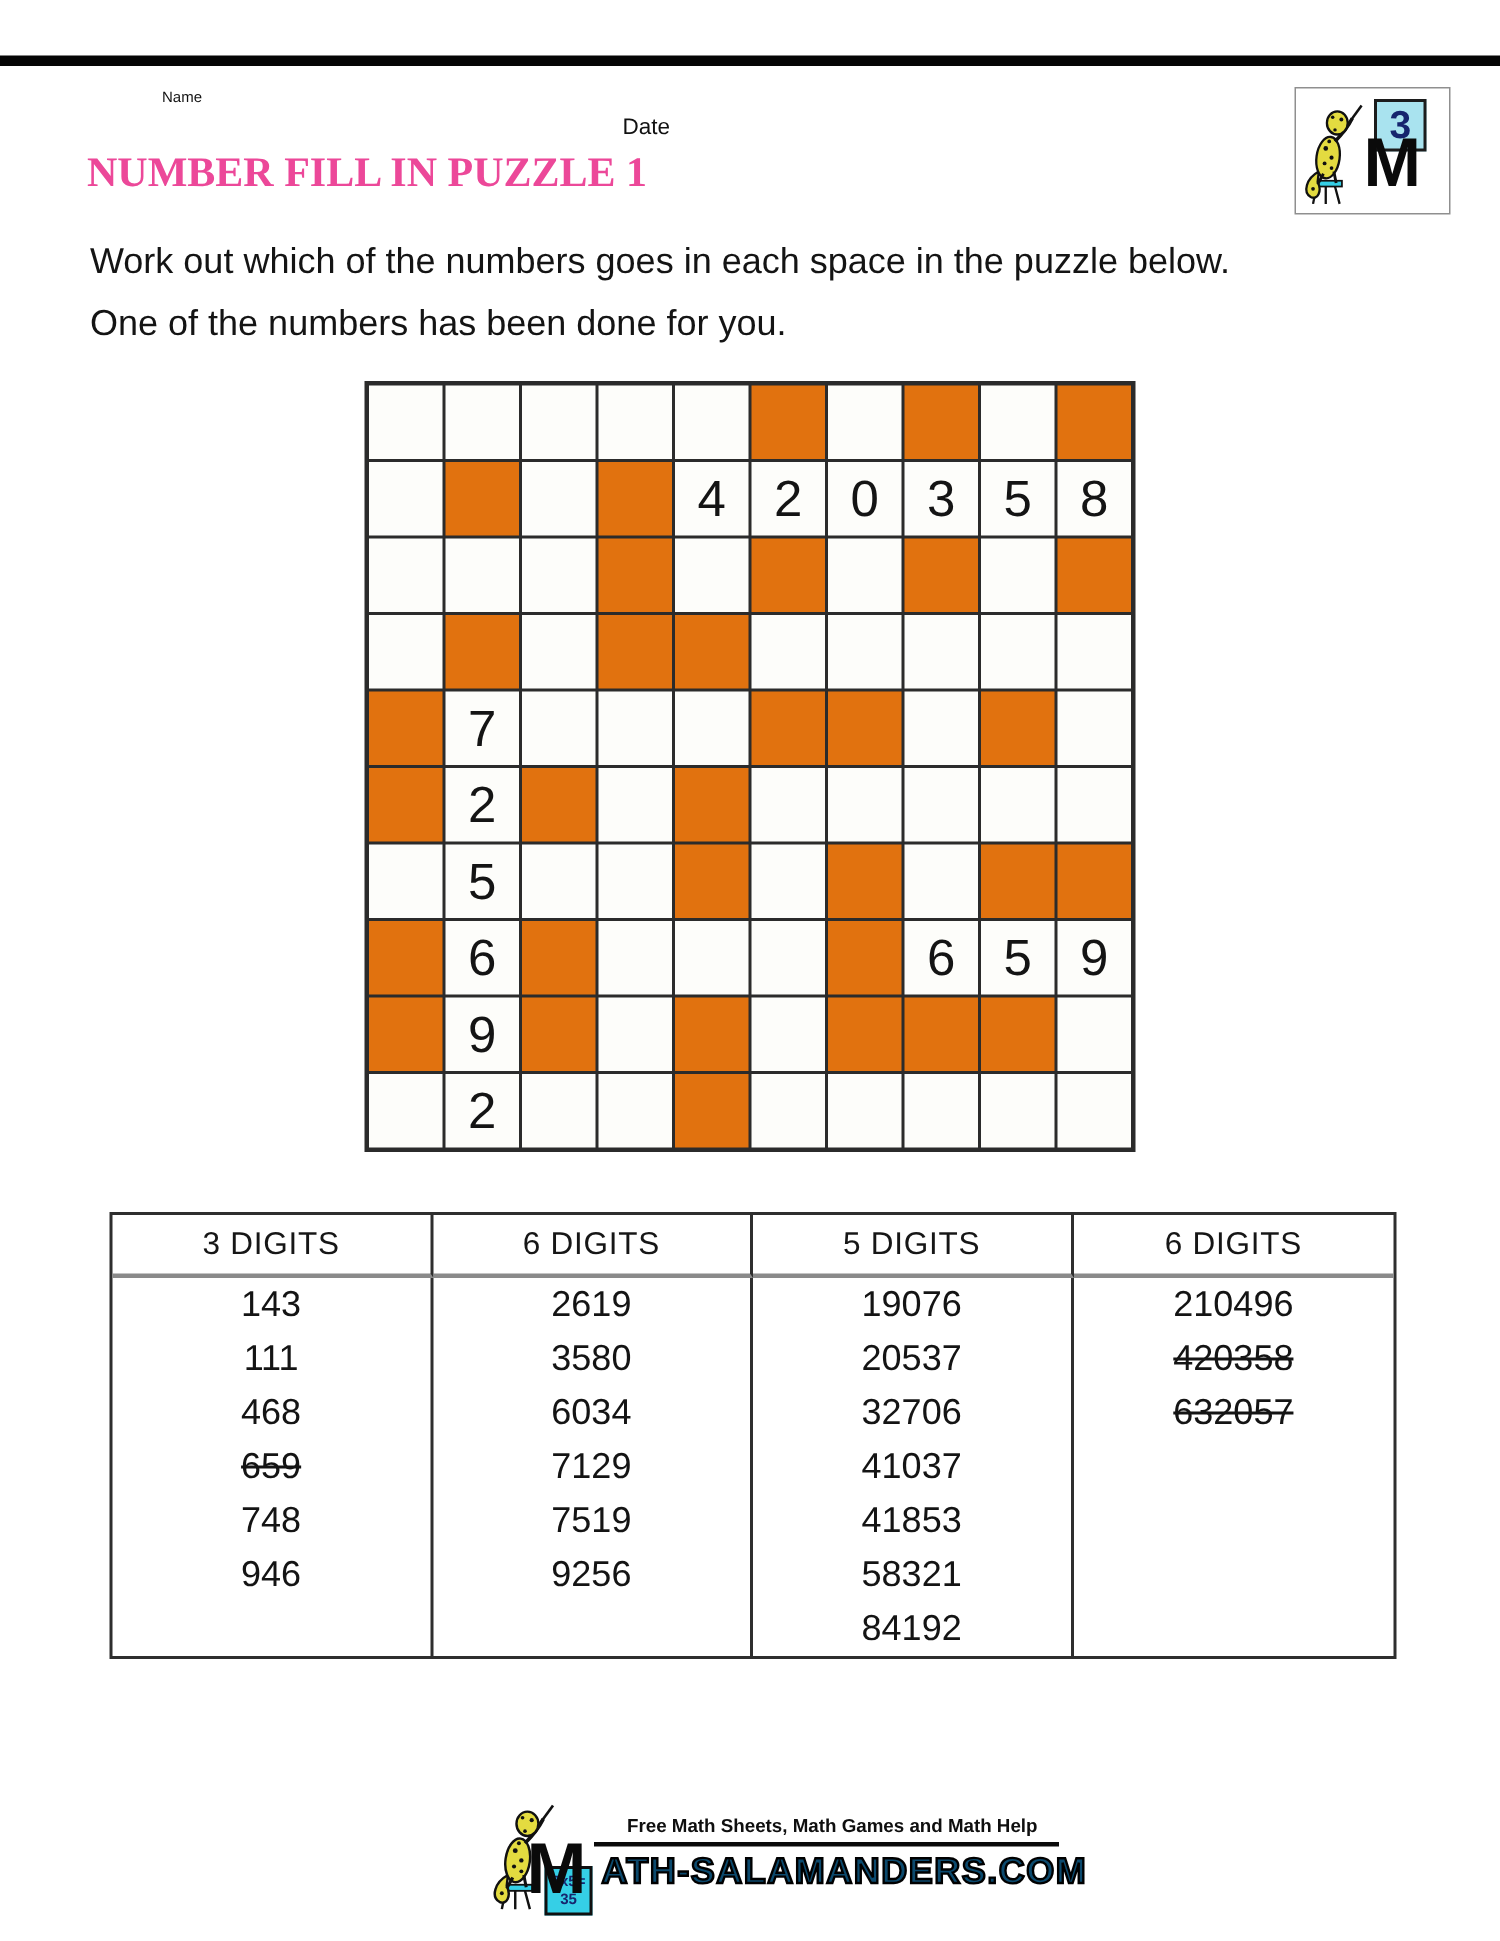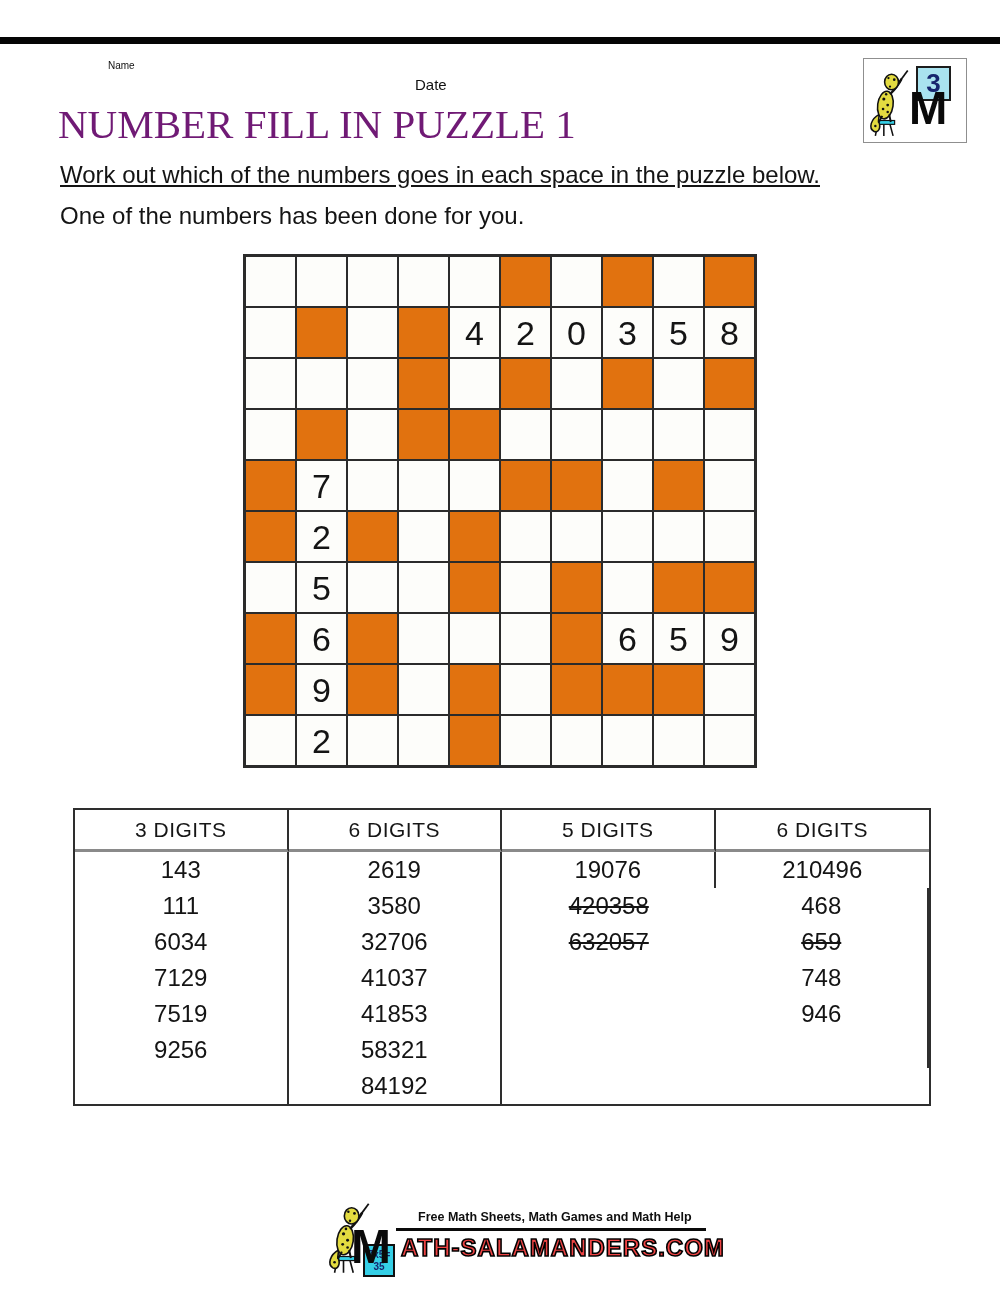--- a/index.html
+++ b/index.html
@@ -35,28 +35,28 @@
   }
   .corner-m {
     position: absolute; left: 45px; top: 24px;
     font-size: 46px; font-weight: 800; color: #0a0a0a; line-height: 1.1;
     letter-spacing: -2px;
   }
 
   .page-title {
     position: absolute; left: 58px; top: 100px;
     font-family: "Liberation Serif", serif;
-    font-size: 41px; font-weight: normal; letter-spacing: 0px;
-    color: #701a75; white-space: nowrap;
+    font-size: 28px; font-weight: bold; letter-spacing: 0px;
+    color: #ec4899; white-space: nowrap;
   }
   .instr {
     position: absolute; left: 60px; font-size: 24px; color: #141414;
     white-space: nowrap;
   }
-  .instr.l1 { top: 161px; text-decoration: underline; }
+  .instr.l1 { top: 161px; }
   .instr.l2 { top: 202px; }
 
   
   .puzzle-grid {
     position: absolute; left: 243px; top: 254px;
     display: grid;
     grid-template-columns: repeat(10, 49px);
     grid-auto-rows: 49px;
     gap: 2px; padding: 3px;
     background: var(--gridline);
@@ -102,21 +102,21 @@
     position: absolute; left: 418px; top: 1210px;
     font-size: 12.5px; font-weight: bold; color: #0f0f0f; white-space: nowrap;
   }
   .footer-rule {
     position: absolute; left: 396px; top: 1228px; width: 310px; height: 3px;
     background: #0a0a0a;
   }
   .footer-wordmark {
     position: absolute; left: 401px; top: 1234px;
     font-size: 24px; font-weight: 800; letter-spacing: 1px;
-    color: #ef4444; -webkit-text-stroke: 1.6px #000;
+    color: #0c4a6e; -webkit-text-stroke: 1.6px #000;
     white-space: nowrap;
   }
 </style>
 </head>
 <body>
 
 <div class="top-rule"></div>
 
 <div class="name-label">Name</div>
 <div class="date-label">Date</div>
@@ -258,20 +258,21 @@
     <div class="th">3 DIGITS</div>
     <div class="th">6 DIGITS</div>
     <div class="th">5 DIGITS</div>
     <div class="th last">6 DIGITS</div>
     <div class="td">143</div>
     <div class="td">2619</div>
     <div class="td">19076</div>
     <div class="td last">210496</div>
     <div class="td">111</div>
     <div class="td">3580</div>
+    <div class="td">20537</div>
     <div class="td last struck">420358</div>
     <div class="td">468</div>
     <div class="td">6034</div>
     <div class="td">32706</div>
     <div class="td last struck">632057</div>
     <div class="td struck">659</div>
     <div class="td">7129</div>
     <div class="td">41037</div>
     <div class="td last"></div>
     <div class="td">748</div>

